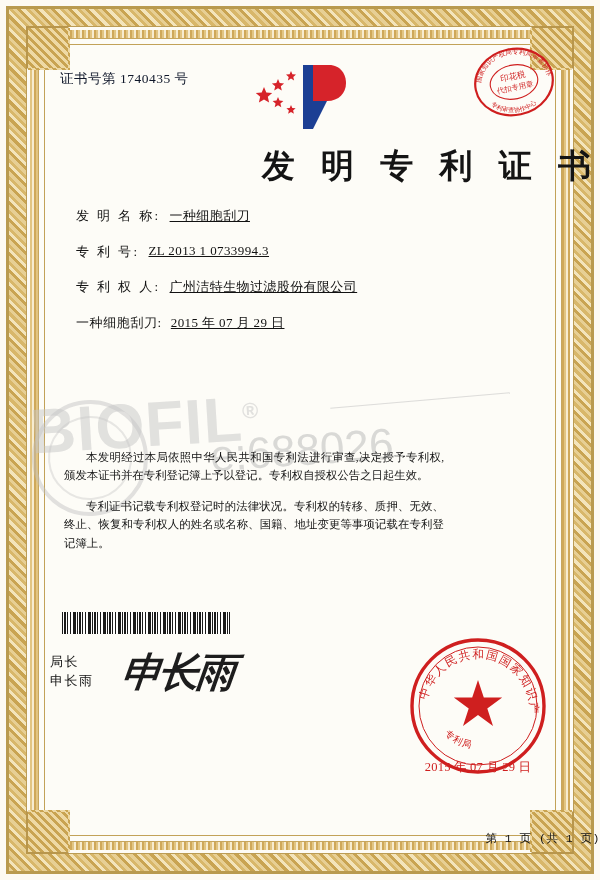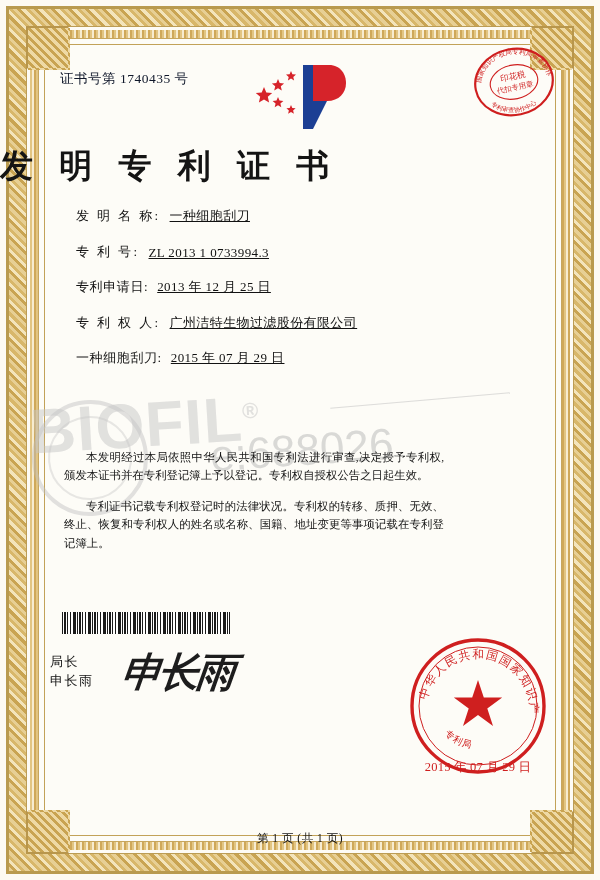--- a/index.html
+++ b/index.html
@@ -177,39 +177,40 @@
     width: 84px;
     height: 84px;
     z-index: 6;
   }
 
   
   .title {
     position: absolute;
     top: 144px;
     left: 0; right: 0;
-    text-align: left;
+    text-align: right;
     font-size: 33px;
     font-weight: bold;
     letter-spacing: 9px;
     color: #141414;
     z-index: 5;
+    padding-left: 31px;
   }
 
   
   .fields {
     position: absolute;
     left: 76px;
     top: 207px;
     width: 390px;
     z-index: 5;
   }
   .field-row {
     display: flex;
-    align-items: flex-end;
+    align-items: flex-start;
     margin-bottom: 17.5px;
     font-size: 13px;
     color: #121212;
     white-space: nowrap;
   }
   .field-label {
     letter-spacing: 2.4px;
     flex: 0 0 auto;
   }
   .field-label.wide { letter-spacing: 0.6px; }
@@ -297,25 +298,26 @@
     color: #cf1f1f;
     z-index: 7;
     letter-spacing: 0.2px;
   }
 
   
   .footer {
     position: absolute;
     bottom: 34px;
     left: 0; right: 0;
-    text-align: center;
+    text-align: right;
     font-size: 11.5px;
     color: #151515;
     letter-spacing: 0.5px;
     z-index: 5;
+    font-family: Liberation Mono, monospace;
   }
 </style>
 </head>
 <body>
 
 <div class="cert">
 
   <div class="border-outer"></div>
   <div class="border-mid"></div>
   <div class="border-inner-deco"></div>
@@ -375,24 +377,20 @@
   <div class="fields">
     <div class="field-row">
       <span class="field-label">发 明 名 称:</span>
       <span class="field-value">一种细胞刮刀</span>
     </div>
     <div class="field-row">
       <span class="field-label">专 利 号:</span>
       <span class="field-value">ZL 2013 1 0733994.3</span>
     </div>
     <div class="field-row">
-      <span class="field-label wide">专利申请日:</span>
-      <span class="field-value">2013 年 12 月 25 日</span>
-    </div>
-    <div class="field-row">
       <span class="field-label">专 利 权 人:</span>
       <span class="field-value">广州洁特生物过滤股份有限公司</span>
     </div>
     <div class="field-row">
       <span class="field-label wide">一种细胞刮刀:</span>
       <span class="field-value">2015 年 07 月 29 日</span>
     </div>
   </div>
 
   <div class="body-text">

